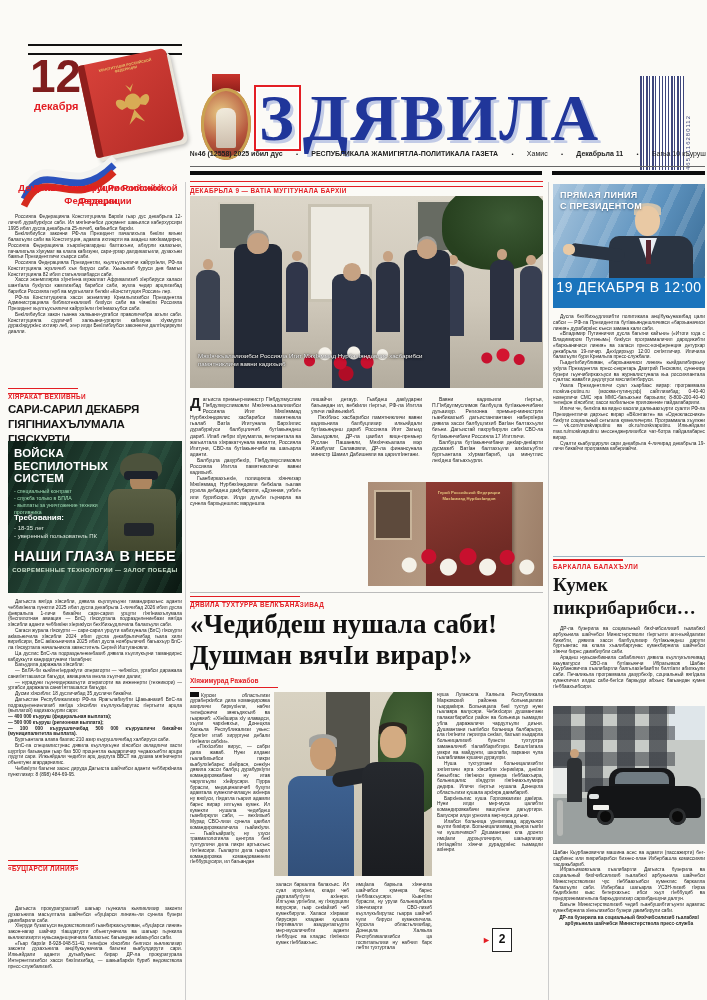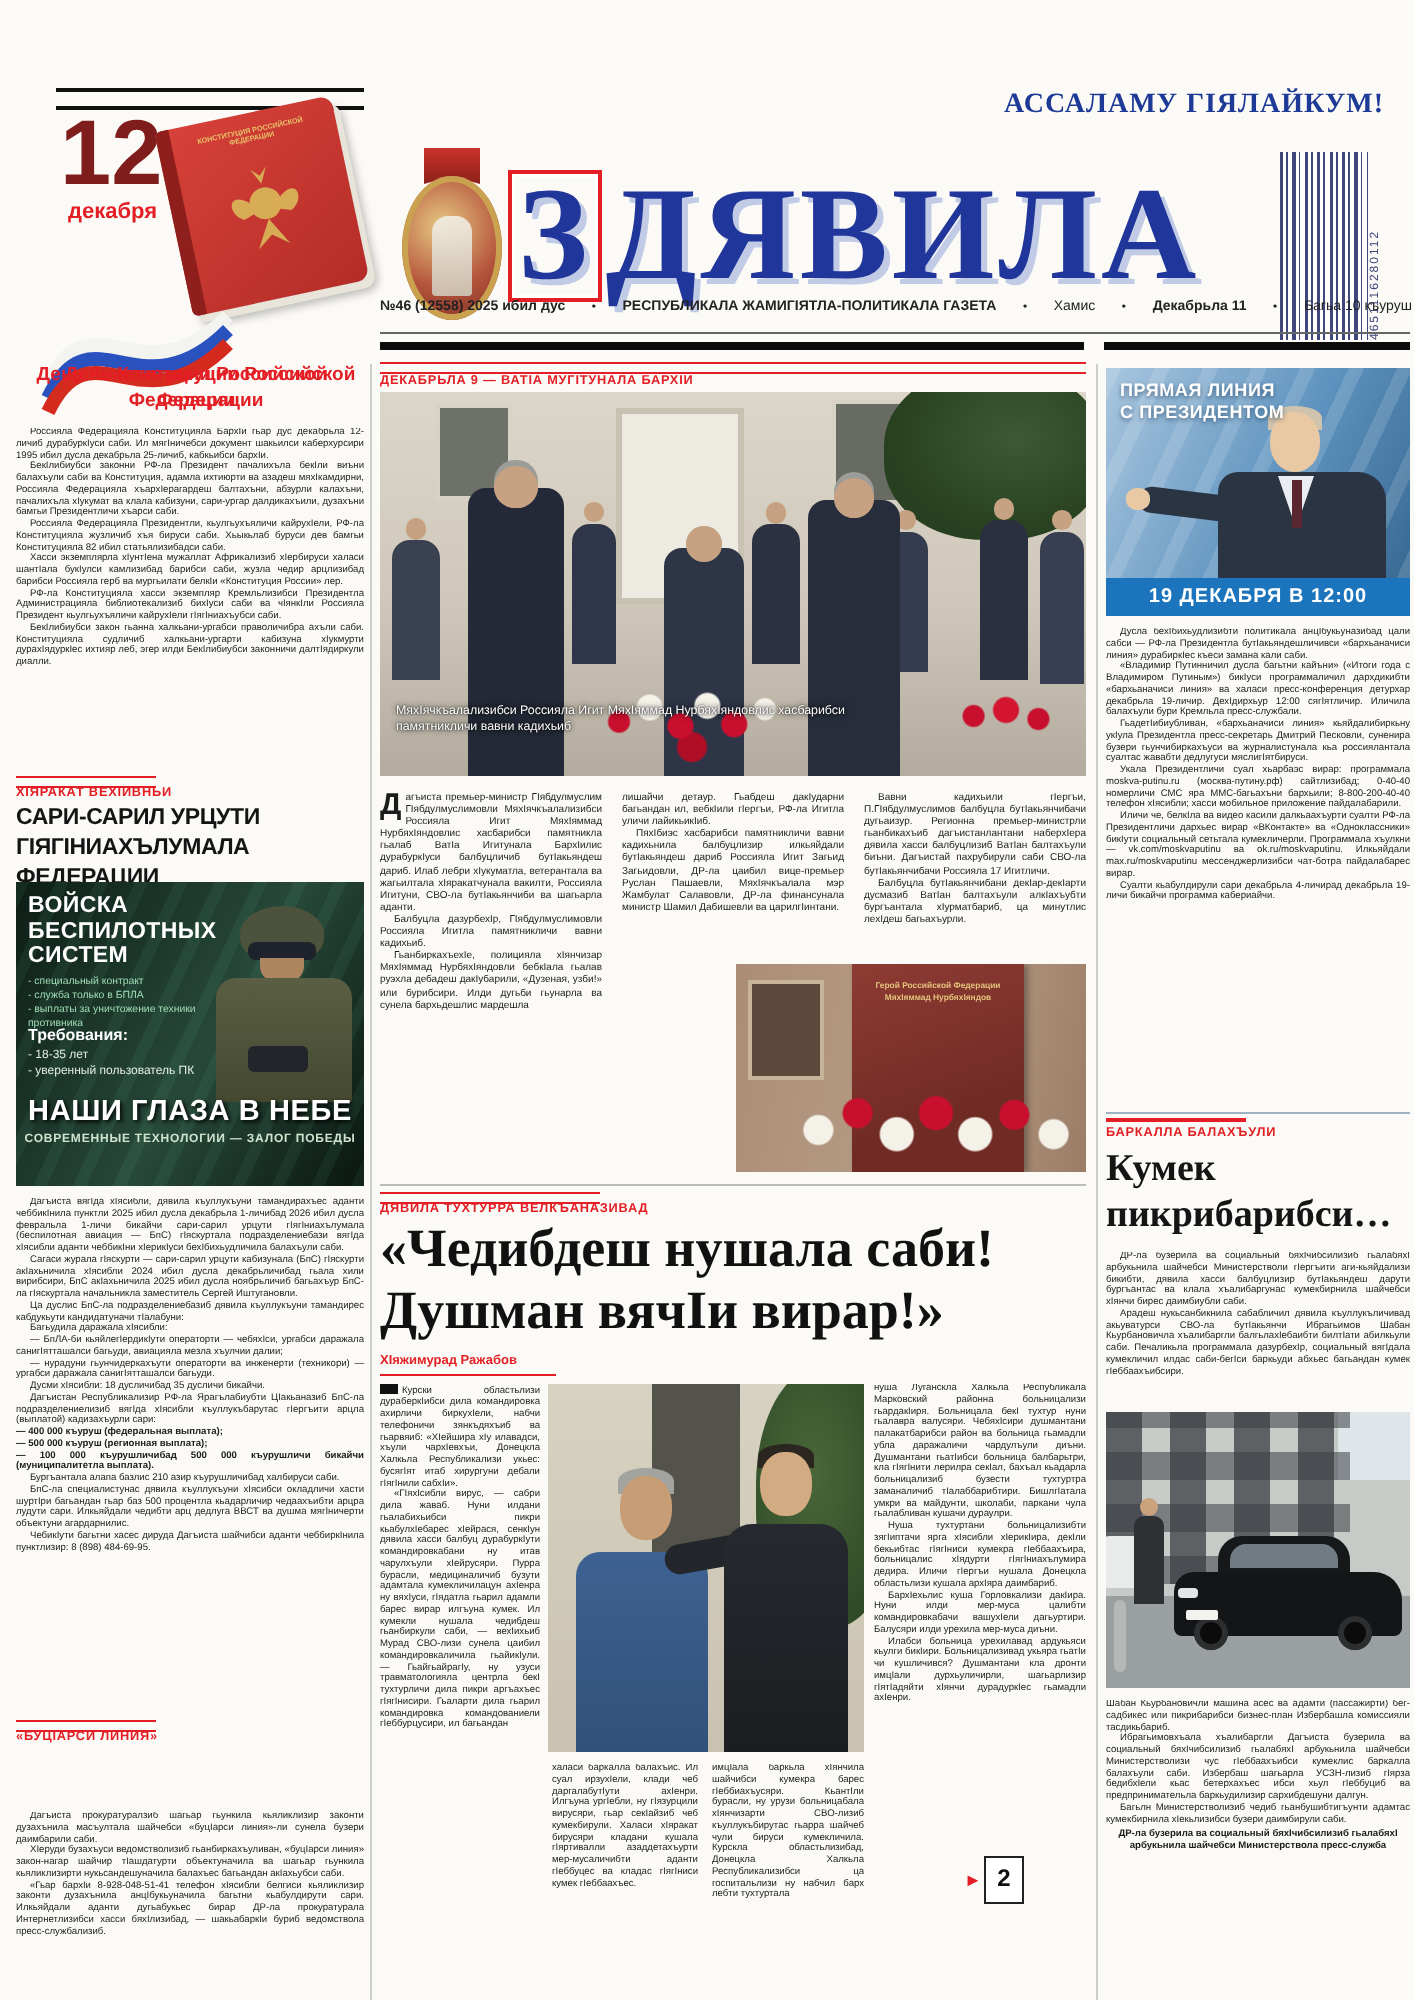--- a/index.html
+++ b/index.html
@@ -140,21 +140,21 @@
   #putin{left:553px;top:184px;width:152px;height:124px;background:linear-gradient(115deg,#a9c6de,#5e93bf 55%,#33658e);overflow:hidden;}
   #putin .streaks{position:absolute;inset:0;background:repeating-linear-gradient(115deg,rgba(255,255,255,.14) 0 7px,transparent 7px 22px);}
   #putin .ptitle{position:absolute;left:7px;top:6px;color:#fff;font-weight:bold;font-size:9px;line-height:1.25;letter-spacing:.3px;text-shadow:0 1px 2px rgba(0,30,60,.5);}
   #putin .suit{position:absolute;left:56px;top:52px;width:84px;height:56px;background:#2a3442;border-radius:10px 14px 0 0;}
   #putin .shirt{position:absolute;left:86px;top:54px;width:18px;height:26px;background:#e9edf2;clip-path:polygon(0 0,100% 0,50% 100%);}
   #putin .tie{position:absolute;left:93px;top:56px;width:5px;height:24px;background:#5a2630;}
   #putin .head{position:absolute;left:82px;top:22px;width:25px;height:30px;background:#e9c9a4;border-radius:48%;}
   #putin .hair{position:absolute;left:81px;top:19px;width:27px;height:12px;background:#cfc3ae;border-radius:50% 50% 0 0;}
   #putin .arm{position:absolute;left:16px;top:62px;width:56px;height:13px;background:#2a3442;border-radius:7px;transform:rotate(7deg);}
   #putin .hand{position:absolute;left:10px;top:60px;width:12px;height:11px;background:#e9c9a4;border-radius:45%;}
-  #putin .band{position:absolute;left:0;bottom:0;width:152px;height:19px;background:#1b74bc;color:#fff;font-weight:bold;font-size:10px;letter-spacing:.5px;text-align:center;line-height:19px;}
+  #putin .band{position:absolute;left:0;bottom:0;width:152px;height:30px;background:#1b74bc;color:#fff;font-weight:normal;font-size:14px;letter-spacing:.5px;text-align:center;line-height:19px;}
   #direct-body{left:553px;top:314px;width:152px;height:238px;}
   #thanks-kickrule{left:553px;top:556px;width:152px;border-top:1px solid #9db3c2;}
   #thanks-kickrule .rseg{width:70px;height:2px;background:#e31e24;margin-top:2px;}
   #thanks-kicker{left:553px;top:563px;}
   #thanks-headline{left:553px;top:574px;width:152px;font-family:"Liberation Serif",serif;font-weight:600;font-size:19px;line-height:1.2;color:#151515;}
   #thanks-top{left:553px;top:626px;width:152px;height:78px;}
   #photo-car{left:553px;top:706px;width:152px;height:138px;background:#c7cbc7;overflow:hidden;}
   #photo-car .sky{position:absolute;left:116px;top:0;width:36px;height:34px;background:#dfe6ea;}
   #photo-car .bldg{position:absolute;left:0;top:0;width:122px;height:86px;background-image:repeating-linear-gradient(90deg,rgba(58,62,68,.75) 0 18px,transparent 18px 32px),repeating-linear-gradient(0deg,rgba(58,62,68,.55) 0 14px,transparent 14px 26px);}
   #photo-car .pave{position:absolute;left:0;bottom:0;width:152px;height:46px;background:#9aa09f;}
@@ -192,21 +192,20 @@
       </svg>
     </div>
     <svg class="abs" id="ribbon" width="104" height="84" viewBox="0 0 104 84">
       <path d="M6 64 C28 18 52 74 96 30" stroke="#f3f3f0" stroke-width="7" fill="none"></path>
       <path d="M6 71 C28 25 52 81 96 37" stroke="#2a52be" stroke-width="7" fill="none"></path>
       <path d="M6 78 C28 32 52 88 96 44" stroke="#d52b1e" stroke-width="7" fill="none"></path>
     </svg>
     <div class="abs" id="promo-title">День Конституции Российской Федерации</div>
   </div>
 
-  <div class="abs" id="greeting">АССАЛАМУ ГІЯЛАЙКУМ!</div>
 
   <div class="abs" id="medal">
     <div class="flag"></div>
     <div class="oval"></div>
     <div class="figs"></div>
   </div>
 
   <div class="abs" id="mast-title">
     <span class="zbox">З</span>
       <span>ДЯВИЛА</span>
@@ -239,21 +238,21 @@
     <p>Россияла Федерацияла Конституцияла БархІи гьар дус декабрьла 12-личиб дурабуркІуси саби. Ил мягІничебси документ шакьилси каберхурсири 1995 ибил дусла декабрьла 25-личиб, кабкьибси бархІи.</p>
     <p>БекІлибиубси законни РФ-ла Президент пачалихъла бекІли виъни балахъули саби ва Конституция, адамла ихтиюрти ва азадеш мяхІкамдирни, Россияла Федерацияла хъархІерагардеш балтахъни, абзурли калахъни, пачалихъла хІукумат ва клала кабизуни, сари-ургар далдикахъили, дузахъни бамгьи Президентличи хъарси саби.</p>
     <p>Россияла Федерацияла Президентли, кьулгьухъяличи кайрухІели, РФ-ла Конституцияла жузличиб хъя бируси саби. Хьыкьлаб буруси дев бамгьи Конституцияла 82 ибил статьялизибадси саби.</p>
     <p>Хасси экземплярла хІунтІена мужаллат Африкализиб хІербируси халаси шантІала букІулси камлизибад барибси саби, жузла чедир арцлизибад барибси Россияла герб ва мургьилати белкІи «Конституция России» лер.</p>
     <p>РФ-ла Конституцияла хасси экземпляр Кремльлизибси Президентла Администрацияла библиотекализиб бихІуси саби ва чІянкІли Россияла Президент кьулгьухъяличи кайрухІели гІягІниахъубси саби.</p>
     <p>БекІлибиубси закон гьанна халкьани-ургабси праволичибра ахъли саби. Конституцияла судличиб халкьани-ургарти кабизуна хІукмурти дурахІядуркІес ихтияр леб, эгер илди БекІлибиубси законничи далтІядиркули диалли.</p>
   </div>
 
   <div class="abs redline" id="recruit-kickrule"></div>
   <div class="abs kicker" id="recruit-kicker">ХІЯРАКАТ ВЕХІИВНЬИ</div>
-  <div class="abs headline" id="recruit-headline">САРИ-САРИЛ УРЦУТИ ГІЯГІНИАХЪЛУМАЛА ФЕДЕРАЦИИ</div>
+  <div class="abs headline" id="recruit-headline">САРИ-САРИЛ ДЕКАБРЯ ГІЯГІНИАХЪЛУМАЛА ГІЯСКУРТИ</div>
 
   <div class="abs" id="ad">
     <div class="hud"></div>
     <div class="helmet"></div>
     <div class="goggles"></div>
     <div class="face"></div>
     <div class="vest"></div>
     <div class="ctrl"></div>
     <div class="adtitle">ВОЙСКА БЕСПИЛОТНЫХ СИСТЕМ</div>
     <div class="bullets" style="white-space:pre-line;">- специальный контракт

